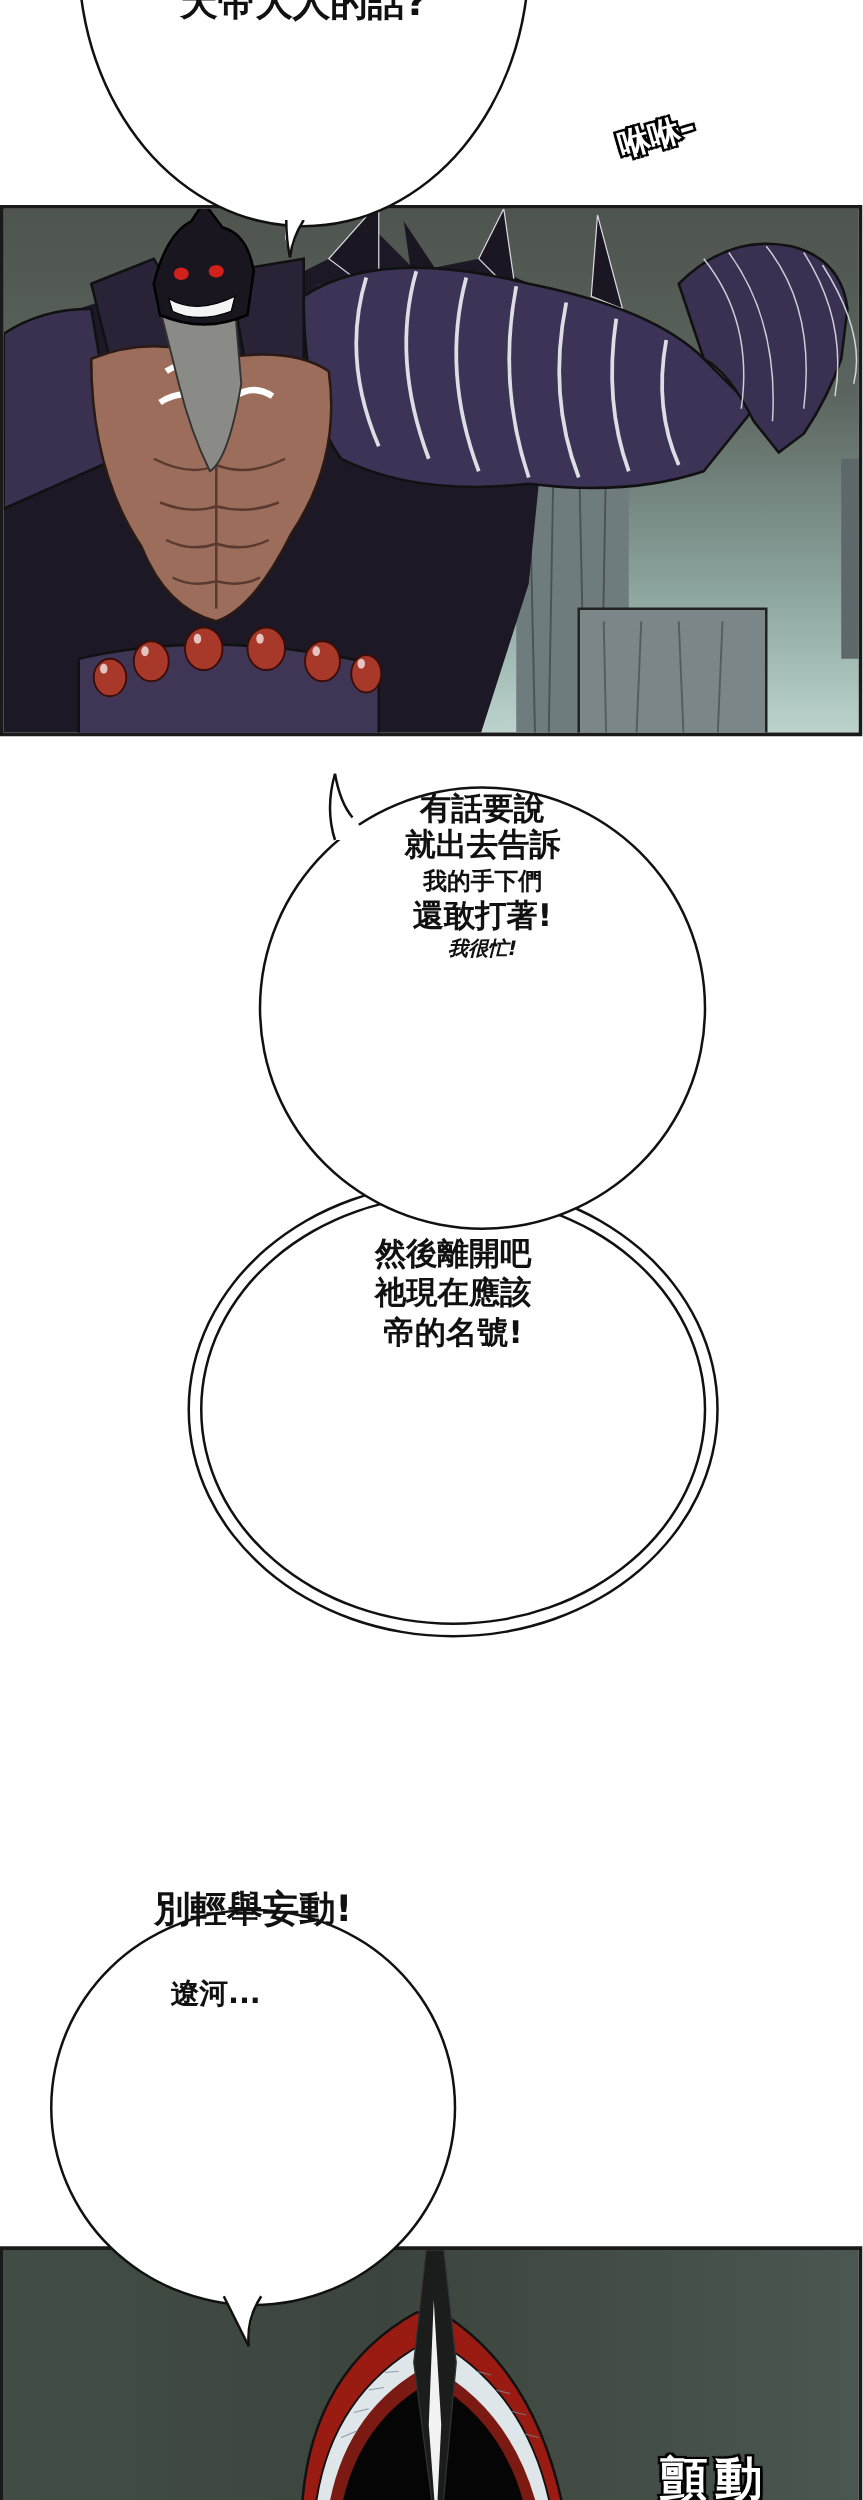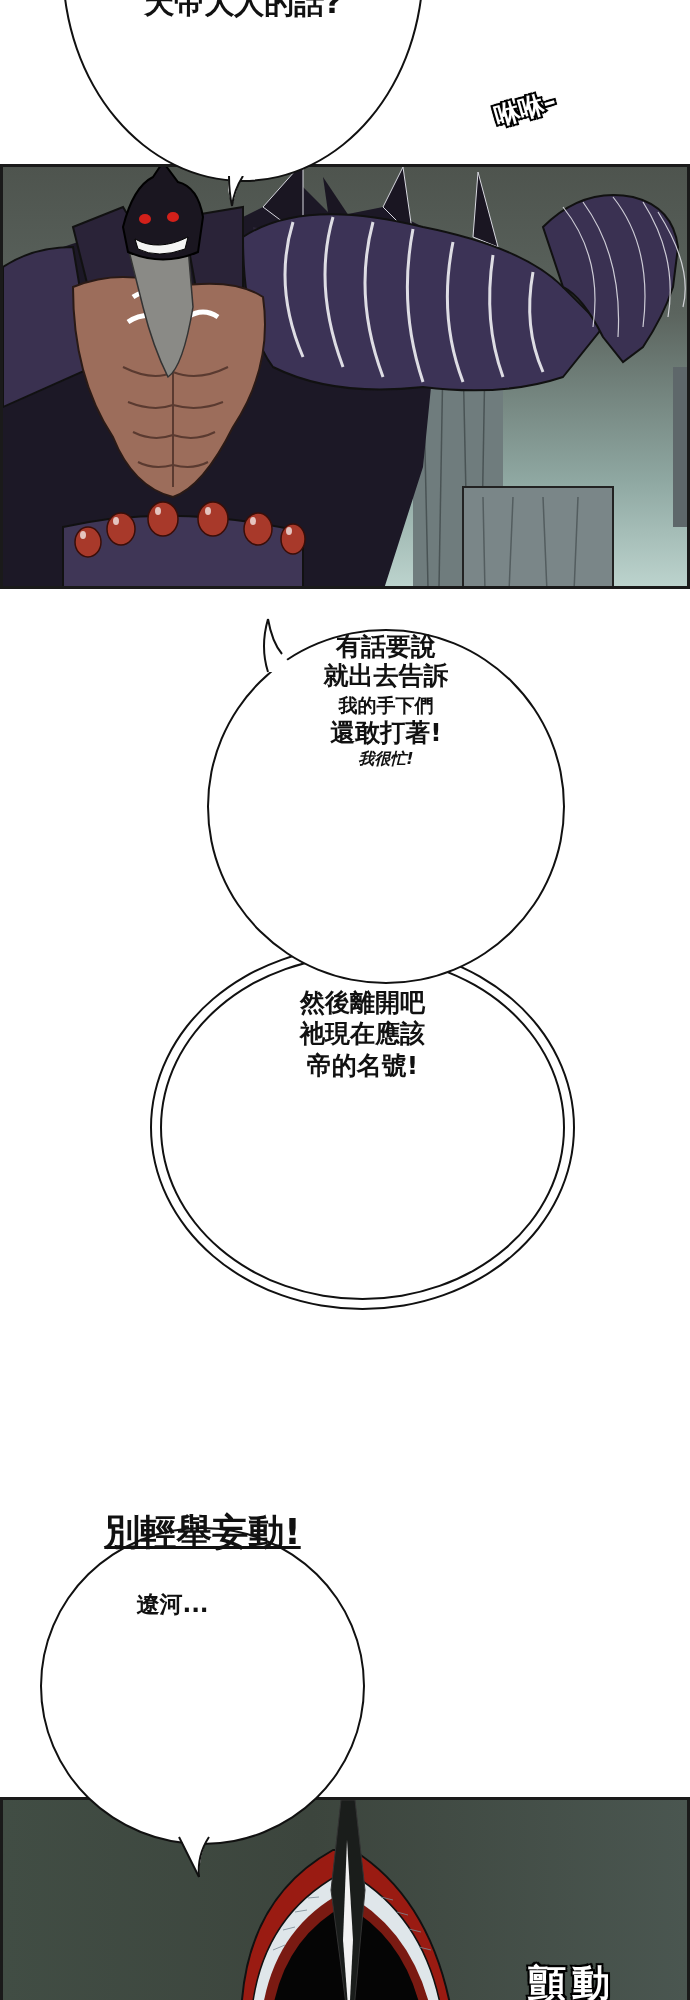--- a/index.html
+++ b/index.html
@@ -175,21 +175,21 @@
     <path d="M258 220 Q268 130 340 92 Q412 130 430 220 Z" fill="#7a1a12"></path>
 
     <path d="M268 220 Q278 140 342 105 Q405 140 420 220 Z" fill="#050505"></path>
 
     <path d="M338 0 L328 90 L345 220 L350 220 L362 90 L352 0 Z" fill="#1a1d1b" stroke="#333" stroke-width="1"></path>
     <path d="M344 40 L340 140 L346 220 L350 140 Z" fill="#f2f2f2"></path>
   </svg>
 </div>
 
 <div class="bubble" style="left:40px; top:1527px; width:325px; height:318px; z-index:8;">
-  <div class="line" style="font-size:36px; margin-top:-20px;text-decoration:underline;">別輕舉妄動!</div>
+  <div class="line" style="font-size:29px; margin-top:-20px;">別輕舉妄動!</div>
   <div class="line" style="font-size:23px; margin-left:-60px;margin-top:36px;">遼河...</div>
 </div>
 <svg class="abs" style="left:175px; top:1835px; z-index:9;" width="40" height="50">
   <path d="M4 0 Q14 22 24 42 Q24 20 34 0 Z" fill="#fff"></path>
   <path d="M4 2 Q14 22 24 42" fill="none" stroke="#111" stroke-width="2"></path>
   <path d="M24 42 Q22 20 34 2" fill="none" stroke="#111" stroke-width="2"></path>
 </svg>
 
 <div class="sfx" style="left:528px; top:1958px; font-size:38px; letter-spacing:6px;">顫動</div>
 

